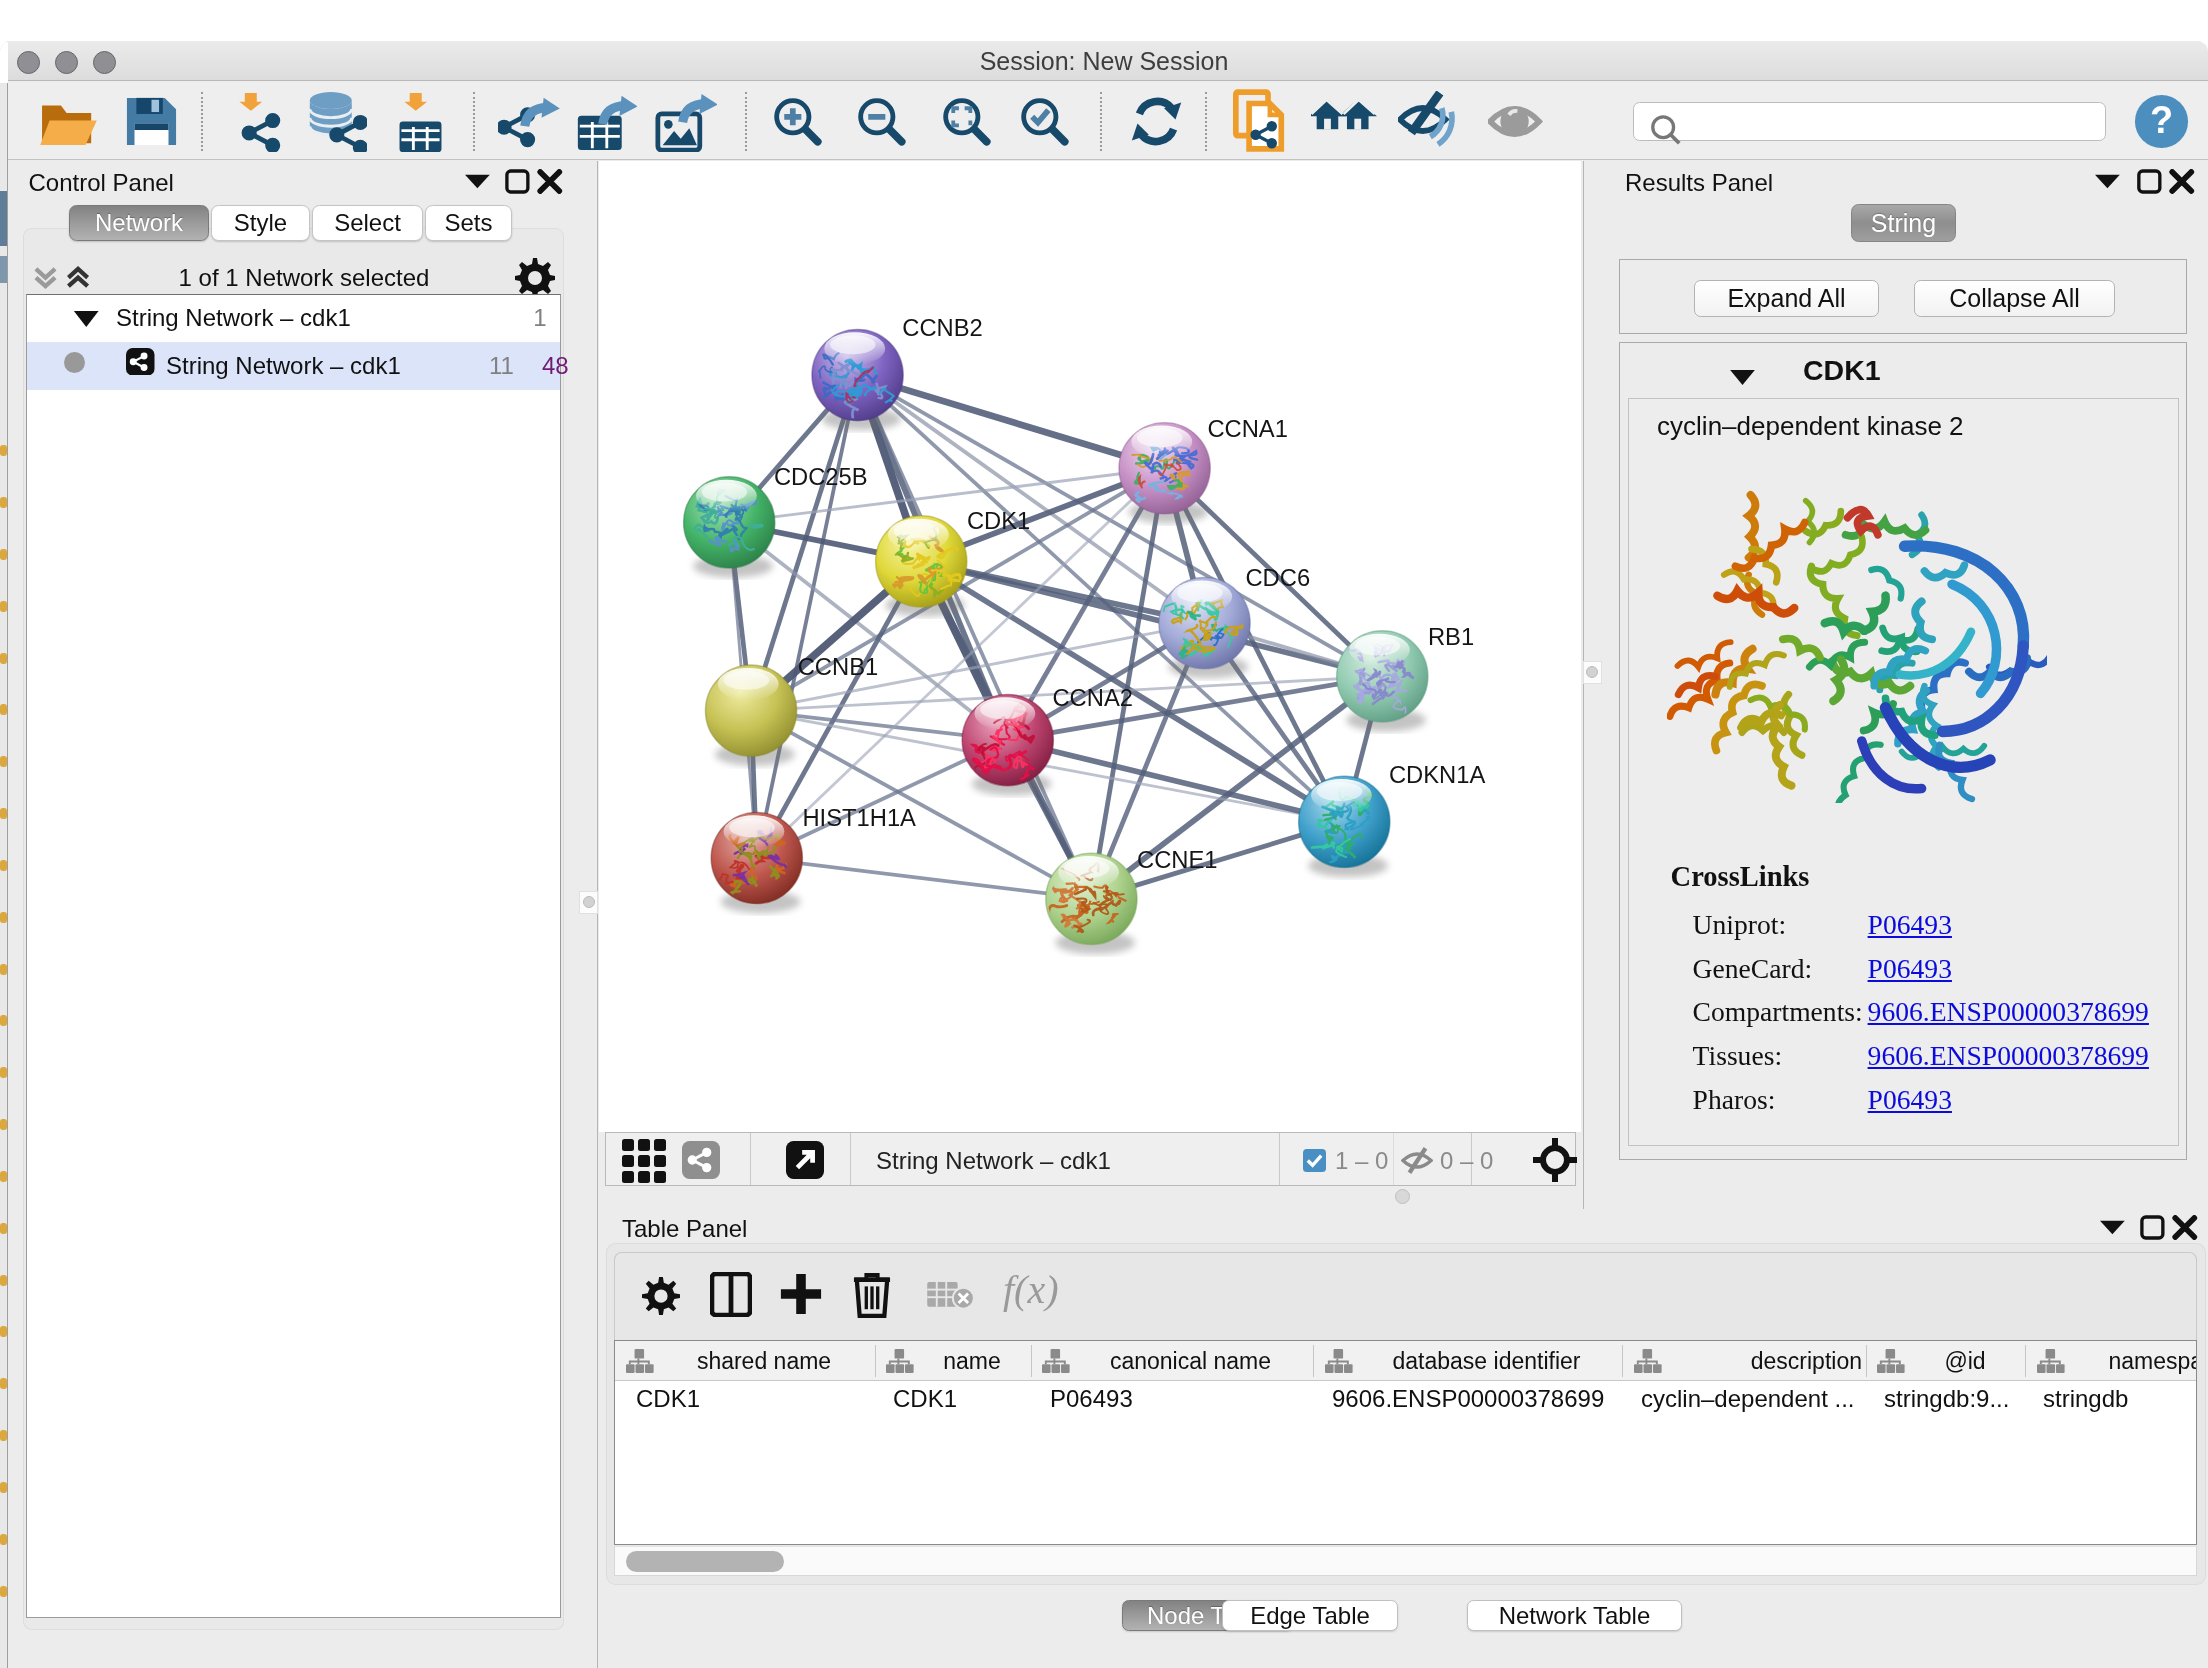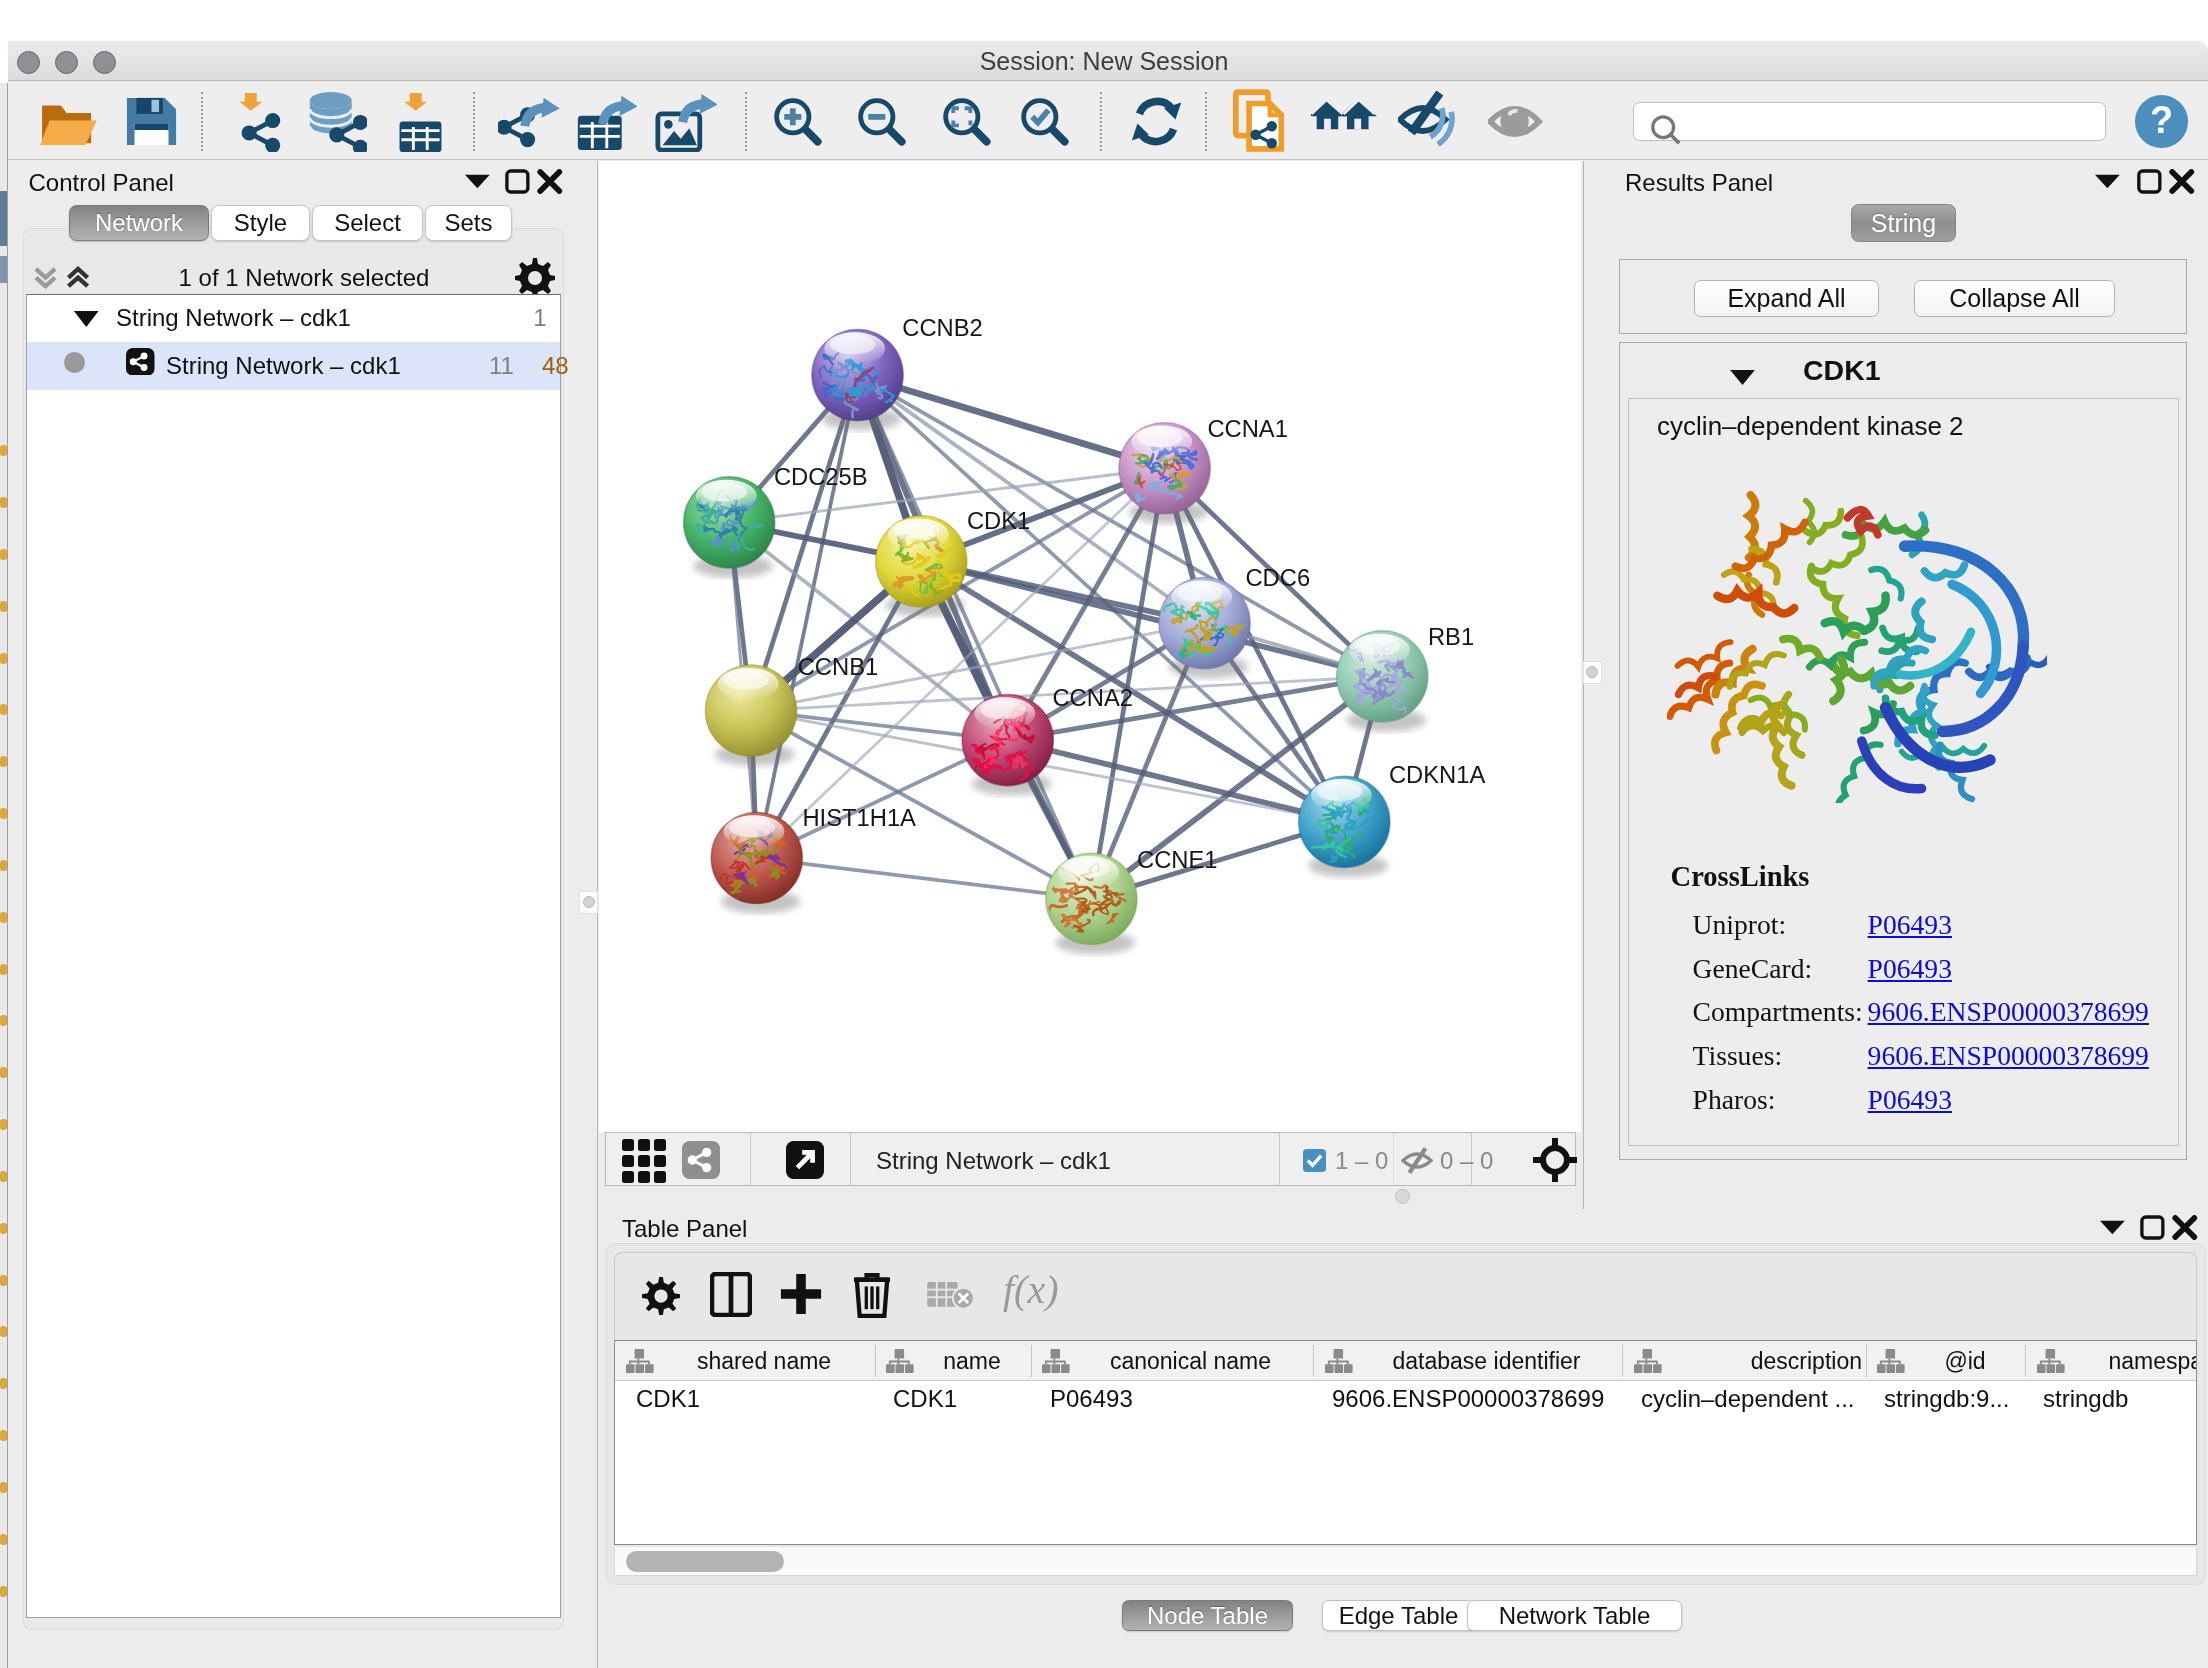--- a/index.html
+++ b/index.html
@@ -279,21 +279,21 @@
             <g stroke="#fff" stroke-width="2.2800000000000002" fill="#fff">
               <line x1="19" y1="8.5" x2="7.6" y2="14.5"></line>
               <line x1="7.6" y1="14.5" x2="19" y2="20.5"></line>
               <circle cx="19" cy="8.5" r="2.52"></circle>
               <circle cx="7.6" cy="14.5" r="2.52"></circle>
               <circle cx="19" cy="20.5" r="2.52"></circle>
             </g>
           </svg>
           <span style="position:absolute;left:139px;top:9.5px">String Network – cdk1</span>
           <span style="position:absolute;left:462px;top:9.5px;color:#808080">11</span>
-          <span style="position:absolute;left:515px;top:9.5px;color:#a16207">48</span>
+          <span style="position:absolute;left:515px;top:9.5px;color:#701a75">48</span>
         </div>
       </div>
     </div>
     <div id="net"><svg width="982" height="971" viewBox="0 0 1033 1021">
         <defs>
           <radialGradient id="gCCNB2" cx="0.38" cy="0.30" r="0.80">
             <stop offset="0" stop-color="#cbbcea"></stop>
             <stop offset="0.52" stop-color="#7f63c2"></stop>
             <stop offset="0.95" stop-color="#4e3a86"></stop>
             <stop offset="1" stop-color="#4e3a86"></stop>
@@ -1030,21 +1030,21 @@
         <div class="td" style="left:717px">9606.ENSP00000378699</div>
         <div class="td" style="left:1026px">cyclin–dependent ...</div>
         <div class="td" style="left:1269px">stringdb:9...</div>
         <div class="td" style="left:1428px">stringdb</div>
       </div>
       <div id="tpscroll">
         <div id="tpthumb"></div>
       </div>
     </div>
     <div class="bottab tabsel" style="left:1122px;width:171px">Node Table</div>
-    <div class="bottab" style="left:1322px;width:153px">Edge Table</div>
+    <div class="bottab" style="left:1222px;width:176px">Edge Table</div>
     <div class="bottab" style="left:1467px;width:215px">Network Table</div>
     <div style="position:absolute;left:0;top:0;width:7.6px;height:1668px;background:#e8e8e8;border-right:1px solid #9e9e9e;z-index:50">
       <div style="position:absolute;left:0;top:0;width:7.6px;height:42px;background:#ffffff"></div>
       <div style="position:absolute;left:0;top:150px;width:6.7px;height:55px;background:#5f7d99"></div>
       <div style="position:absolute;left:0;top:215px;width:6.7px;height:27px;background:#7e97ad"></div>
       <span style="position:absolute;left:0px;top:404px;width:6.7px;height:10.5px;border-radius:2.9px;background:#dba83e"></span>
       <span style="position:absolute;left:0px;top:456px;width:6.7px;height:10.5px;border-radius:2.9px;background:#dba83e"></span>
       <span style="position:absolute;left:0px;top:508px;width:6.7px;height:10.5px;border-radius:2.9px;background:#dba83e"></span>
       <span style="position:absolute;left:0px;top:560px;width:6.7px;height:10.5px;border-radius:2.9px;background:#dba83e"></span>
       <span style="position:absolute;left:0px;top:612px;width:6.7px;height:10.5px;border-radius:2.9px;background:#dba83e"></span>

